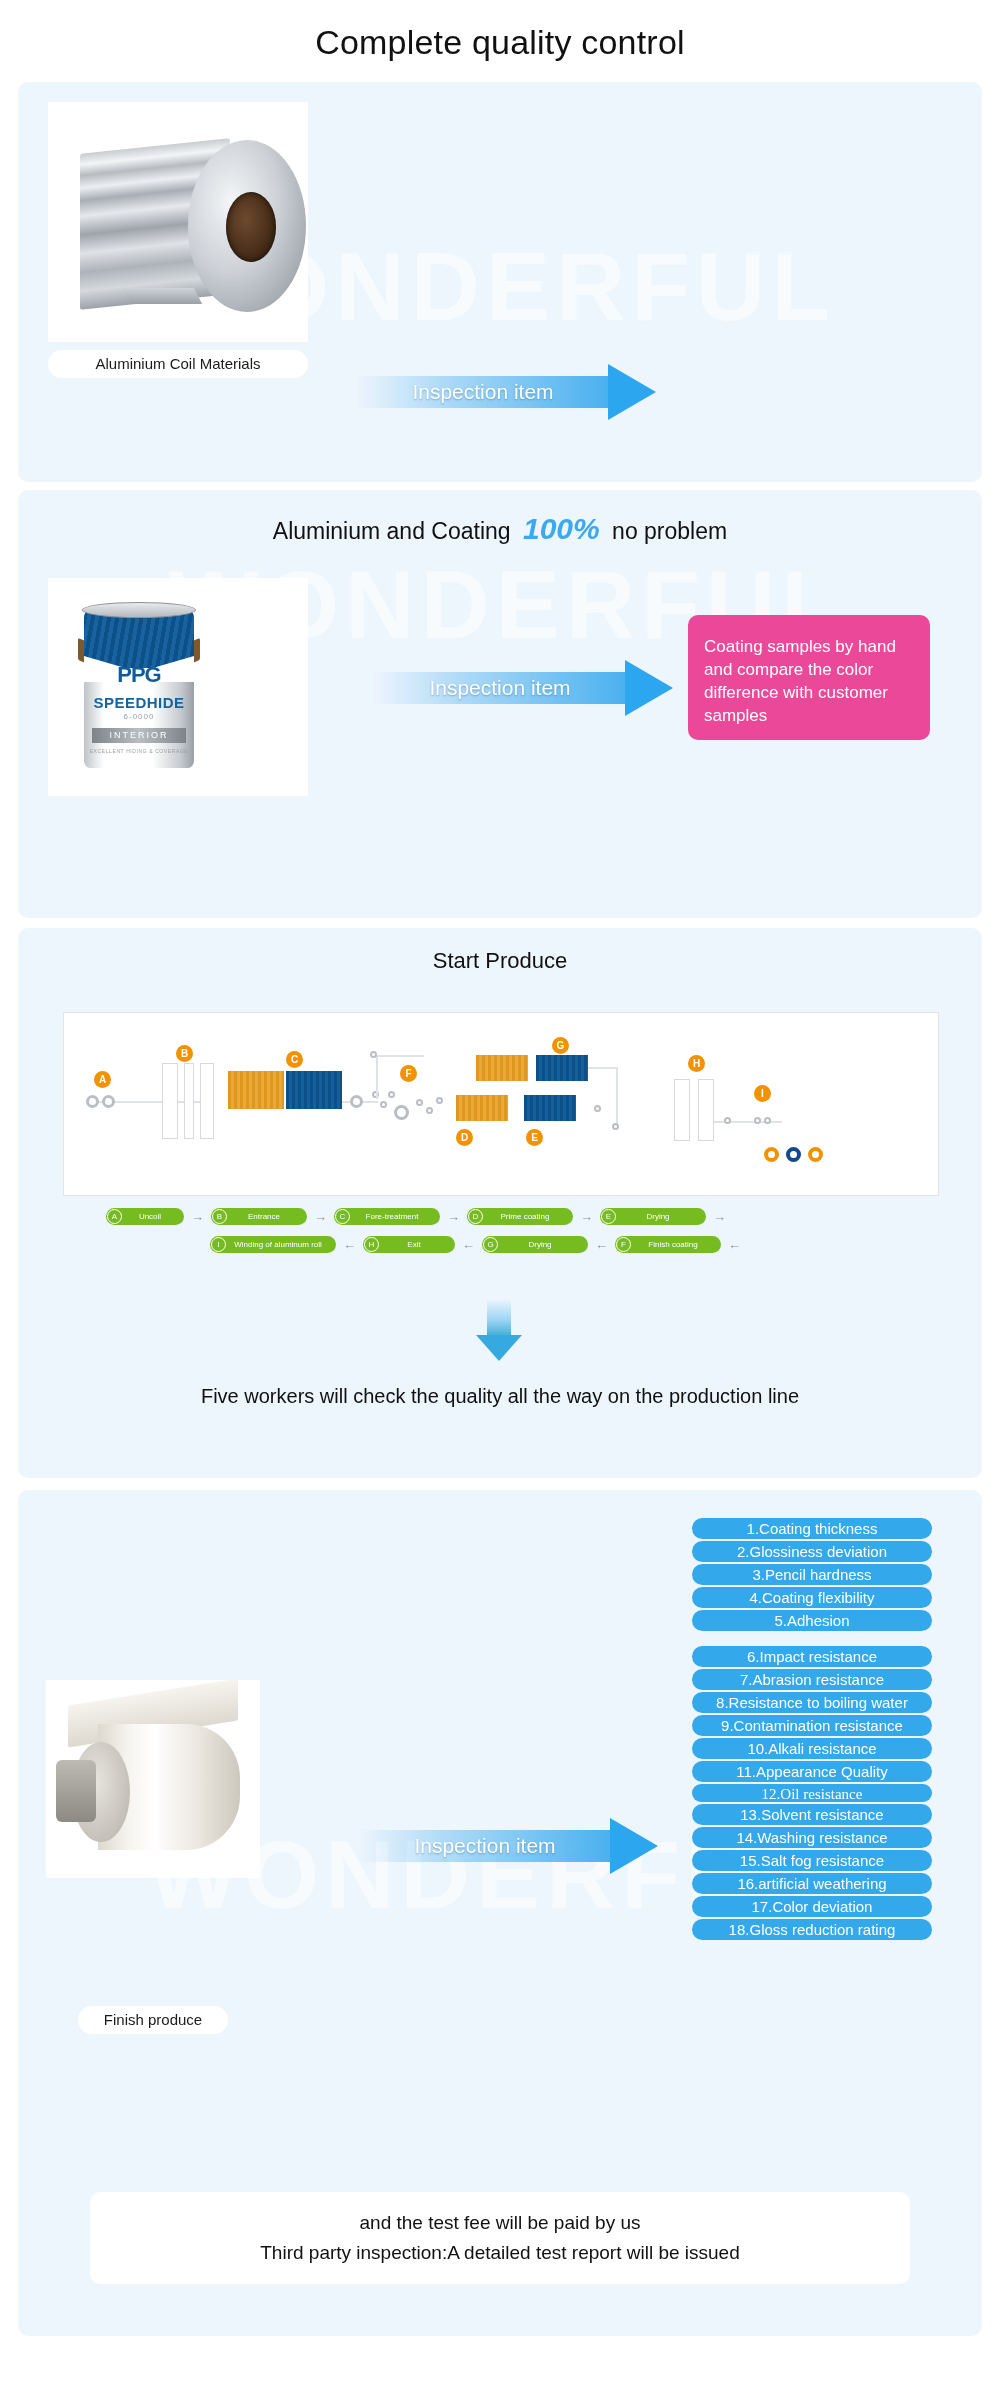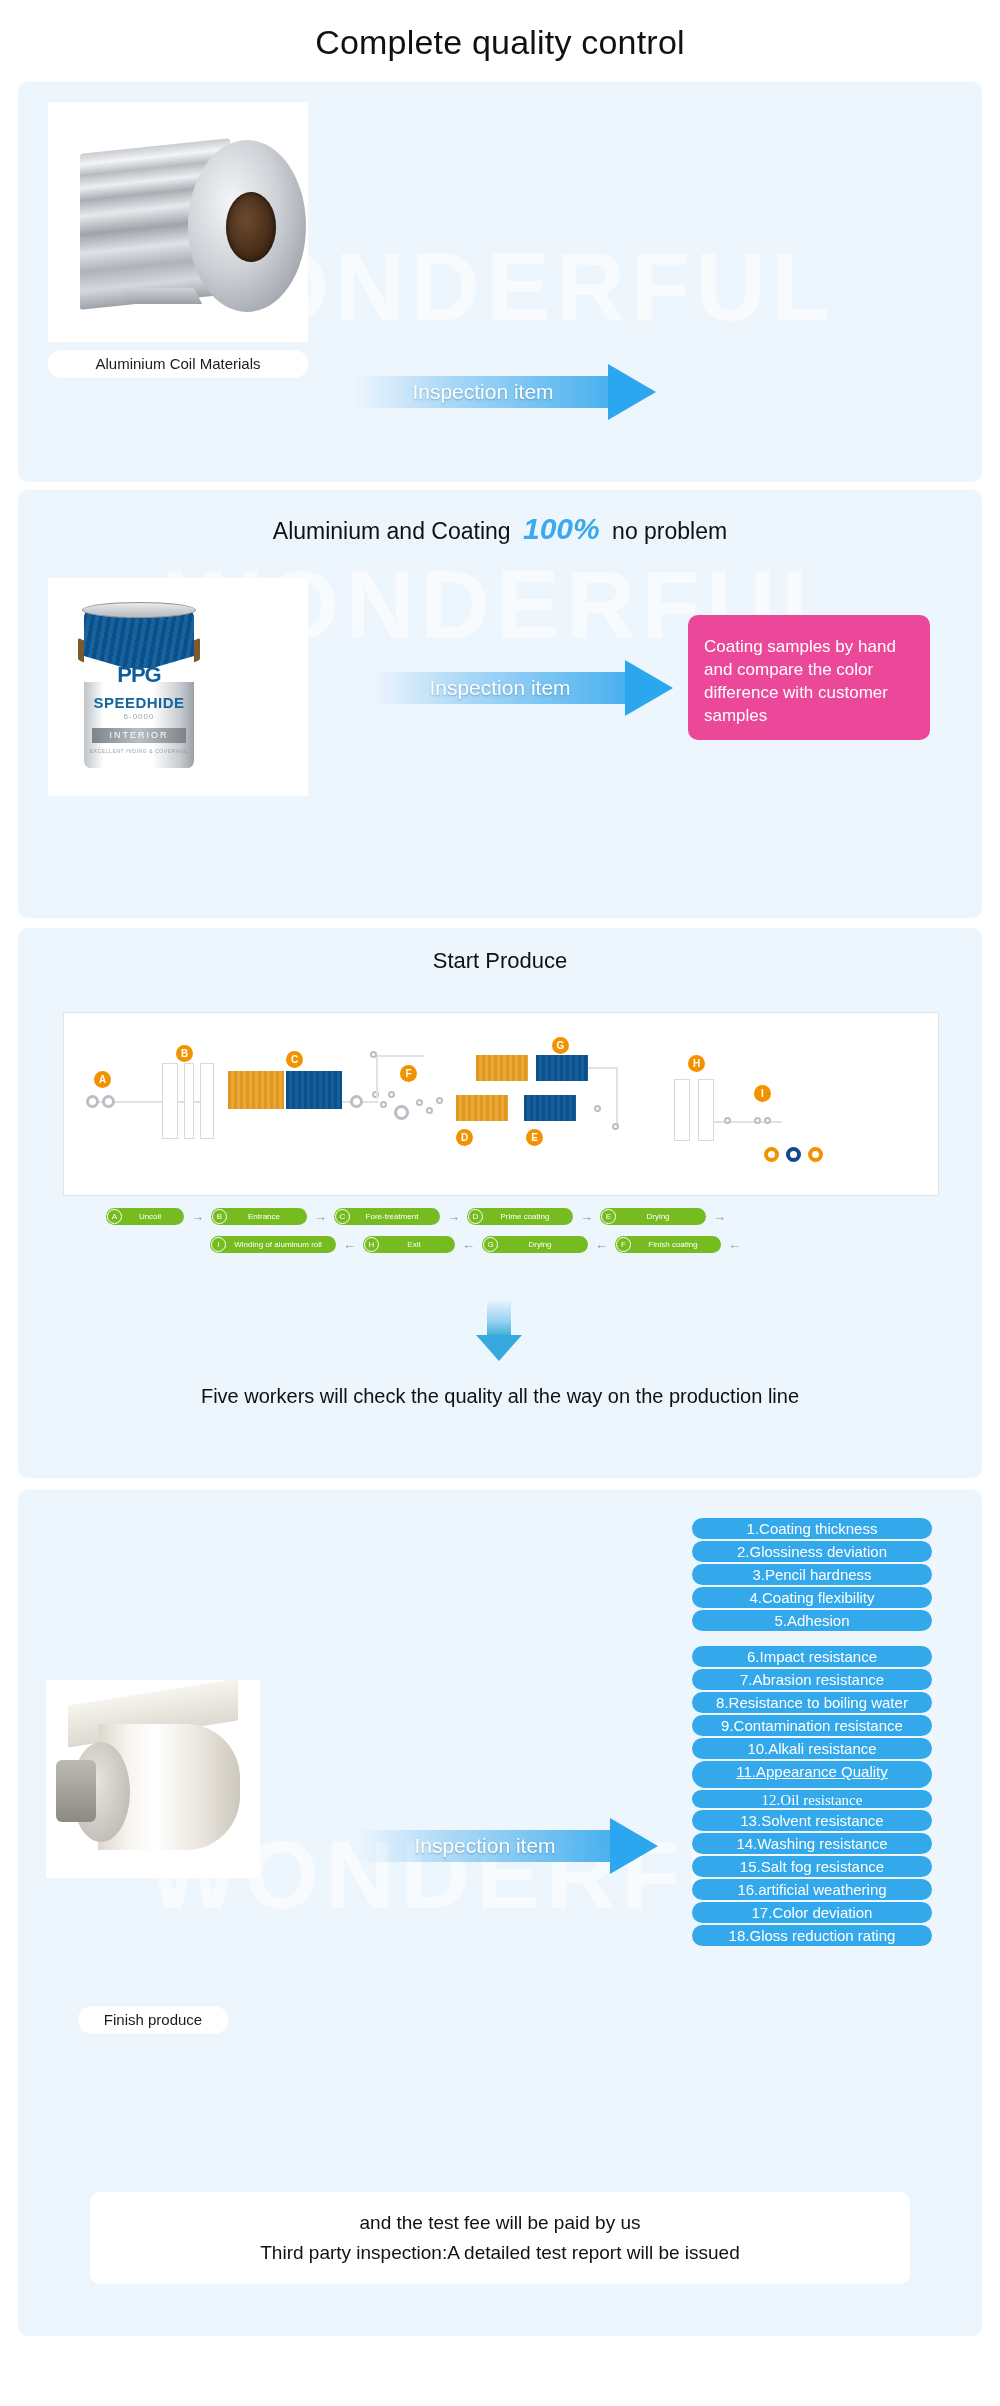--- a/index.html
+++ b/index.html
@@ -482,21 +482,21 @@
       <div class="pill" style="font-size:15px;line-height:21px;height:21px;margin-bottom:2px;">1.Coating thickness</div>
       <div class="pill" style="font-size:15px;line-height:21px;height:21px;margin-bottom:2px;">2.Glossiness deviation</div>
       <div class="pill" style="font-size:15px;line-height:21px;height:21px;margin-bottom:2px;">3.Pencil hardness</div>
       <div class="pill" style="font-size:15px;line-height:21px;height:21px;margin-bottom:2px;">4.Coating flexibility</div>
       <div class="pill" style="font-size:15px;line-height:21px;height:21px;margin-bottom:2px;">5.Adhesion</div>
       <div class="pill" style="font-size:15px;line-height:21px;height:21px;margin-bottom:2px;margin-top:15px;">6.Impact resistance</div>
       <div class="pill" style="font-size:15px;line-height:21px;height:21px;margin-bottom:2px;">7.Abrasion resistance</div>
       <div class="pill" style="font-size:15px;line-height:21px;height:21px;margin-bottom:2px;">8.Resistance to boiling water</div>
       <div class="pill" style="font-size:15px;line-height:21px;height:21px;margin-bottom:2px;">9.Contamination resistance</div>
       <div class="pill" style="font-size:15px;line-height:21px;height:21px;margin-bottom:2px;">10.Alkali resistance</div>
-      <div class="pill" style="font-size:15px;line-height:21px;height:27px;margin-bottom:2px;text-decoration:underline;">11.Appearance Quality</div>
+      <div class="pill" style="font-size:15px;line-height:21px;height:21px;margin-bottom:2px;">11.Appearance Quality</div>
       <div class="pill" style="font-size:15px;line-height:21px;height:18px;margin-bottom:2px;font-family:Liberation Serif, serif;">12.Oil resistance</div>
       <div class="pill" style="font-size:15px;line-height:21px;height:21px;margin-bottom:2px;">13.Solvent resistance</div>
       <div class="pill" style="font-size:15px;line-height:21px;height:21px;margin-bottom:2px;">14.Washing resistance</div>
       <div class="pill" style="font-size:15px;line-height:21px;height:21px;margin-bottom:2px;">15.Salt fog resistance</div>
       <div class="pill" style="font-size:15px;line-height:21px;height:21px;margin-bottom:2px;">16.artificial weathering</div>
       <div class="pill" style="font-size:15px;line-height:21px;height:21px;margin-bottom:2px;">17.Color deviation</div>
       <div class="pill" style="font-size:15px;line-height:21px;height:21px;margin-bottom:2px;">18.Gloss reduction rating</div>
     </div>
 
     <div class="note" style="left:72px; top:702px; width:820px;">

